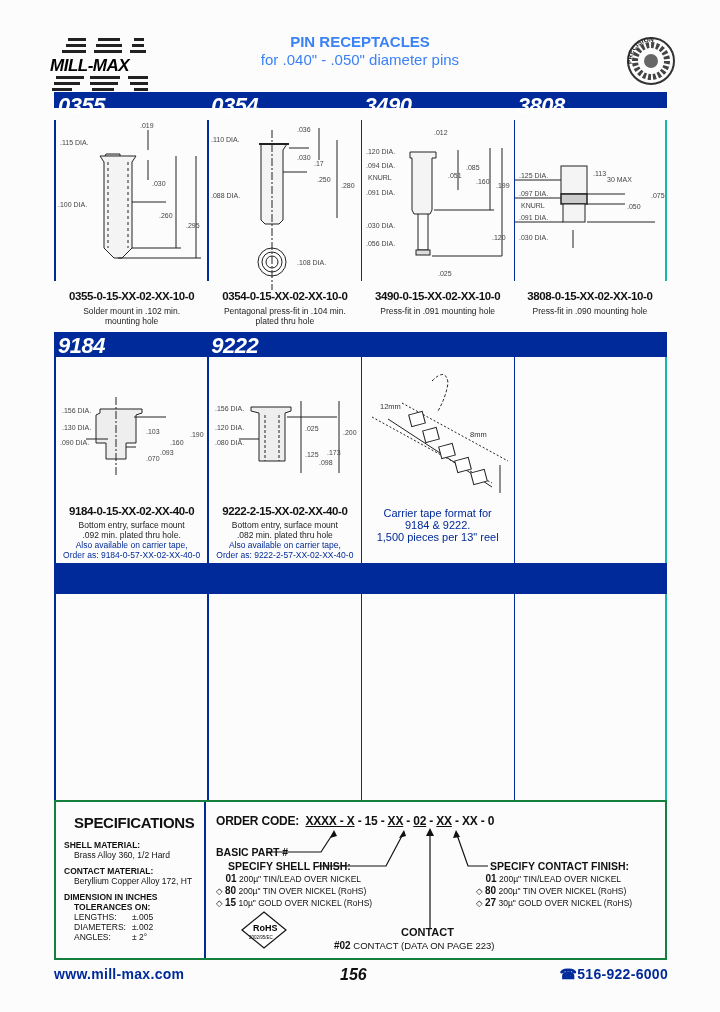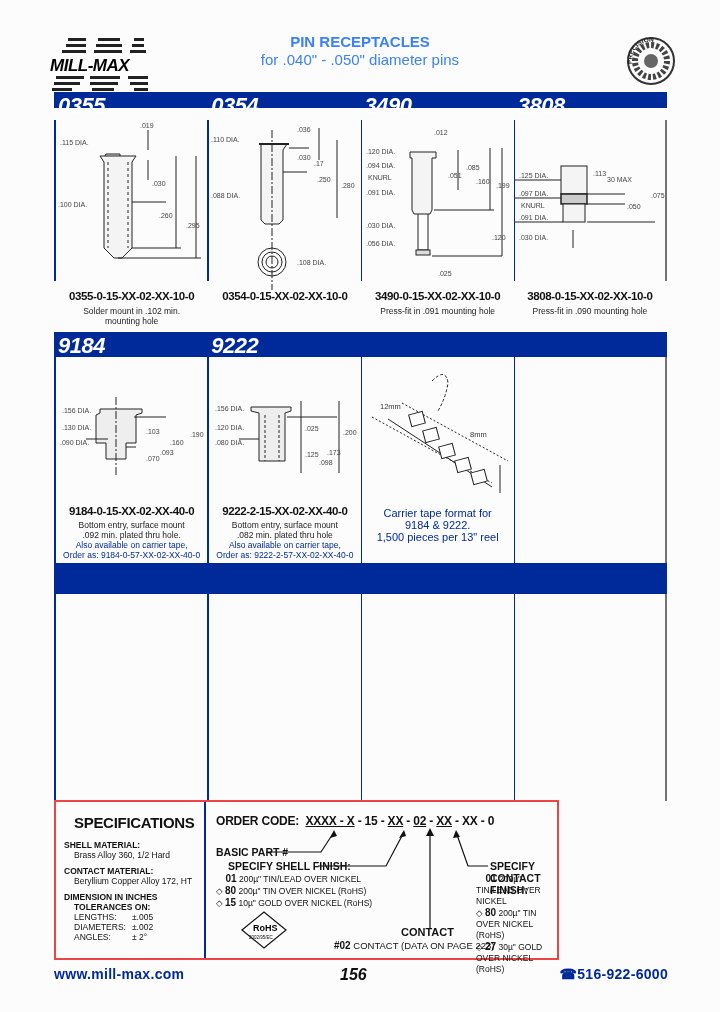--- a/index.html
+++ b/index.html
@@ -9,29 +9,29 @@
   #logo { position:absolute; left:50px; top:36px; width:106px; height:58px; }
   #title { position:absolute; left:210px; top:33px; width:300px; text-align:center;
            color:#3b82f6; font-size:15px; line-height:18px; }
   #title .t1 { font-weight:bold; }
   #badge { position:absolute; left:626px; top:36px; width:50px; height:50px; }
   .bar { position:absolute; left:54px; width:613px; background:#002a9a; display:flex; }
   .bar .cell { width:25%; color:#fff; font-style:italic; font-weight:bold; font-size:22px;
                padding-left:4px; box-sizing:border-box; line-height:28px; letter-spacing:-0.5px; }
   .row { position:absolute; left:54px; width:613px; display:flex; }
   .row .col { width:25%; border-left:2px solid #002a9a; box-sizing:border-box; position:relative; background:#fcfcfc; }
-  .row .col:last-child { border-right:2px solid #737373; }
+  .row .col:last-child { border-right:2px solid #14b8a6; }
   .row .col:nth-child(3) { border-left-width:1px; }
   .row .col:nth-child(4) { border-left-width:1px; }
   .part { position:absolute; left:0; right:0; text-align:center; font-weight:bold; font-size:11.5px; letter-spacing:-0.4px; }
   .desc { position:absolute; left:0; right:0; text-align:center; font-size:8.5px; line-height:10px; color:#222; }
   .desc .b { color:#002a9a; }
   svg text { font-family:"Liberation Sans", sans-serif; }
 
-  #specrow { position:absolute; left:54px; top:800px; width:505px; height:160px; border:2px solid #ef4444; box-sizing:border-box; display:flex;justify-content:flex-end; }
+  #specrow { position:absolute; left:54px; top:800px; width:613px; height:160px; border:2px solid #15803d; box-sizing:border-box; display:flex;justify-content:flex-end; }
   #specs { width:150px; border-right:2px solid #002a9a; box-sizing:border-box; padding:16px 0 0 8px; font-size:8.5px; line-height:10px; }
   #specs h2 { margin:0 0 12px 10px; font-size:15px; letter-spacing:-0.3px; }
   #specs .lbl { font-weight:bold; font-size:8.5px; }
   #specs .val { padding-left:10px; margin-bottom:6px; }
   #specs table { border-collapse:collapse; margin-left:10px; font-size:8.5px; }
   #specs td { padding:0 6px 0 0; line-height:10px; }
   #order { flex:1; position:relative; font-size:9px; }
   .oc { position:absolute; left:10px; top:12px; font-weight:bold; font-size:12px; letter-spacing:-0.2px; }
   .oc u { text-decoration:underline; }
   .lab { position:absolute; font-weight:bold; font-size:10.5px; }
@@ -134,20 +134,24 @@
         <text x="2" y="78">.088 DIA.</text>
         <text x="88" y="12">.036</text>
         <text x="88" y="40">.030</text>
         <text x="105" y="46">.17</text>
         <text x="108" y="62">.250</text>
         <text x="132" y="68">.280</text>
         <text x="88" y="145">.108 DIA.</text>
       </g>
     </svg>
     <div class="part" style="top:170px;">0354-0-15-XX-02-XX-10-0</div>
+    <div class="desc" style="top:186px;">
+      <div>Pentagonal press-fit in .104 min.</div>
+        <div>plated thru hole</div>
+    </div>
   </div>
 
   <div class="col">
     <svg width="151" height="170" style="position:absolute;left:0;top:0;">
       <g stroke="#222" fill="none" stroke-width="1">
         <path d="M48,32 L74,32 L74,38 L70,38 L70,90 L68,94 L52,94 L50,90 L50,38 L48,38 Z" fill="#f4f4f4"></path>
         <path d="M56,94 L56,130 L66,130 L66,94"></path>
         <rect x="54" y="130" width="14" height="5" fill="#ddd"></rect>
         <path d="M72,90 L132,90 M70,136 L140,136 M128,28 L128,90 M140,28 L140,136"></path>
         <path d="M96,30 L96,70"></path>

